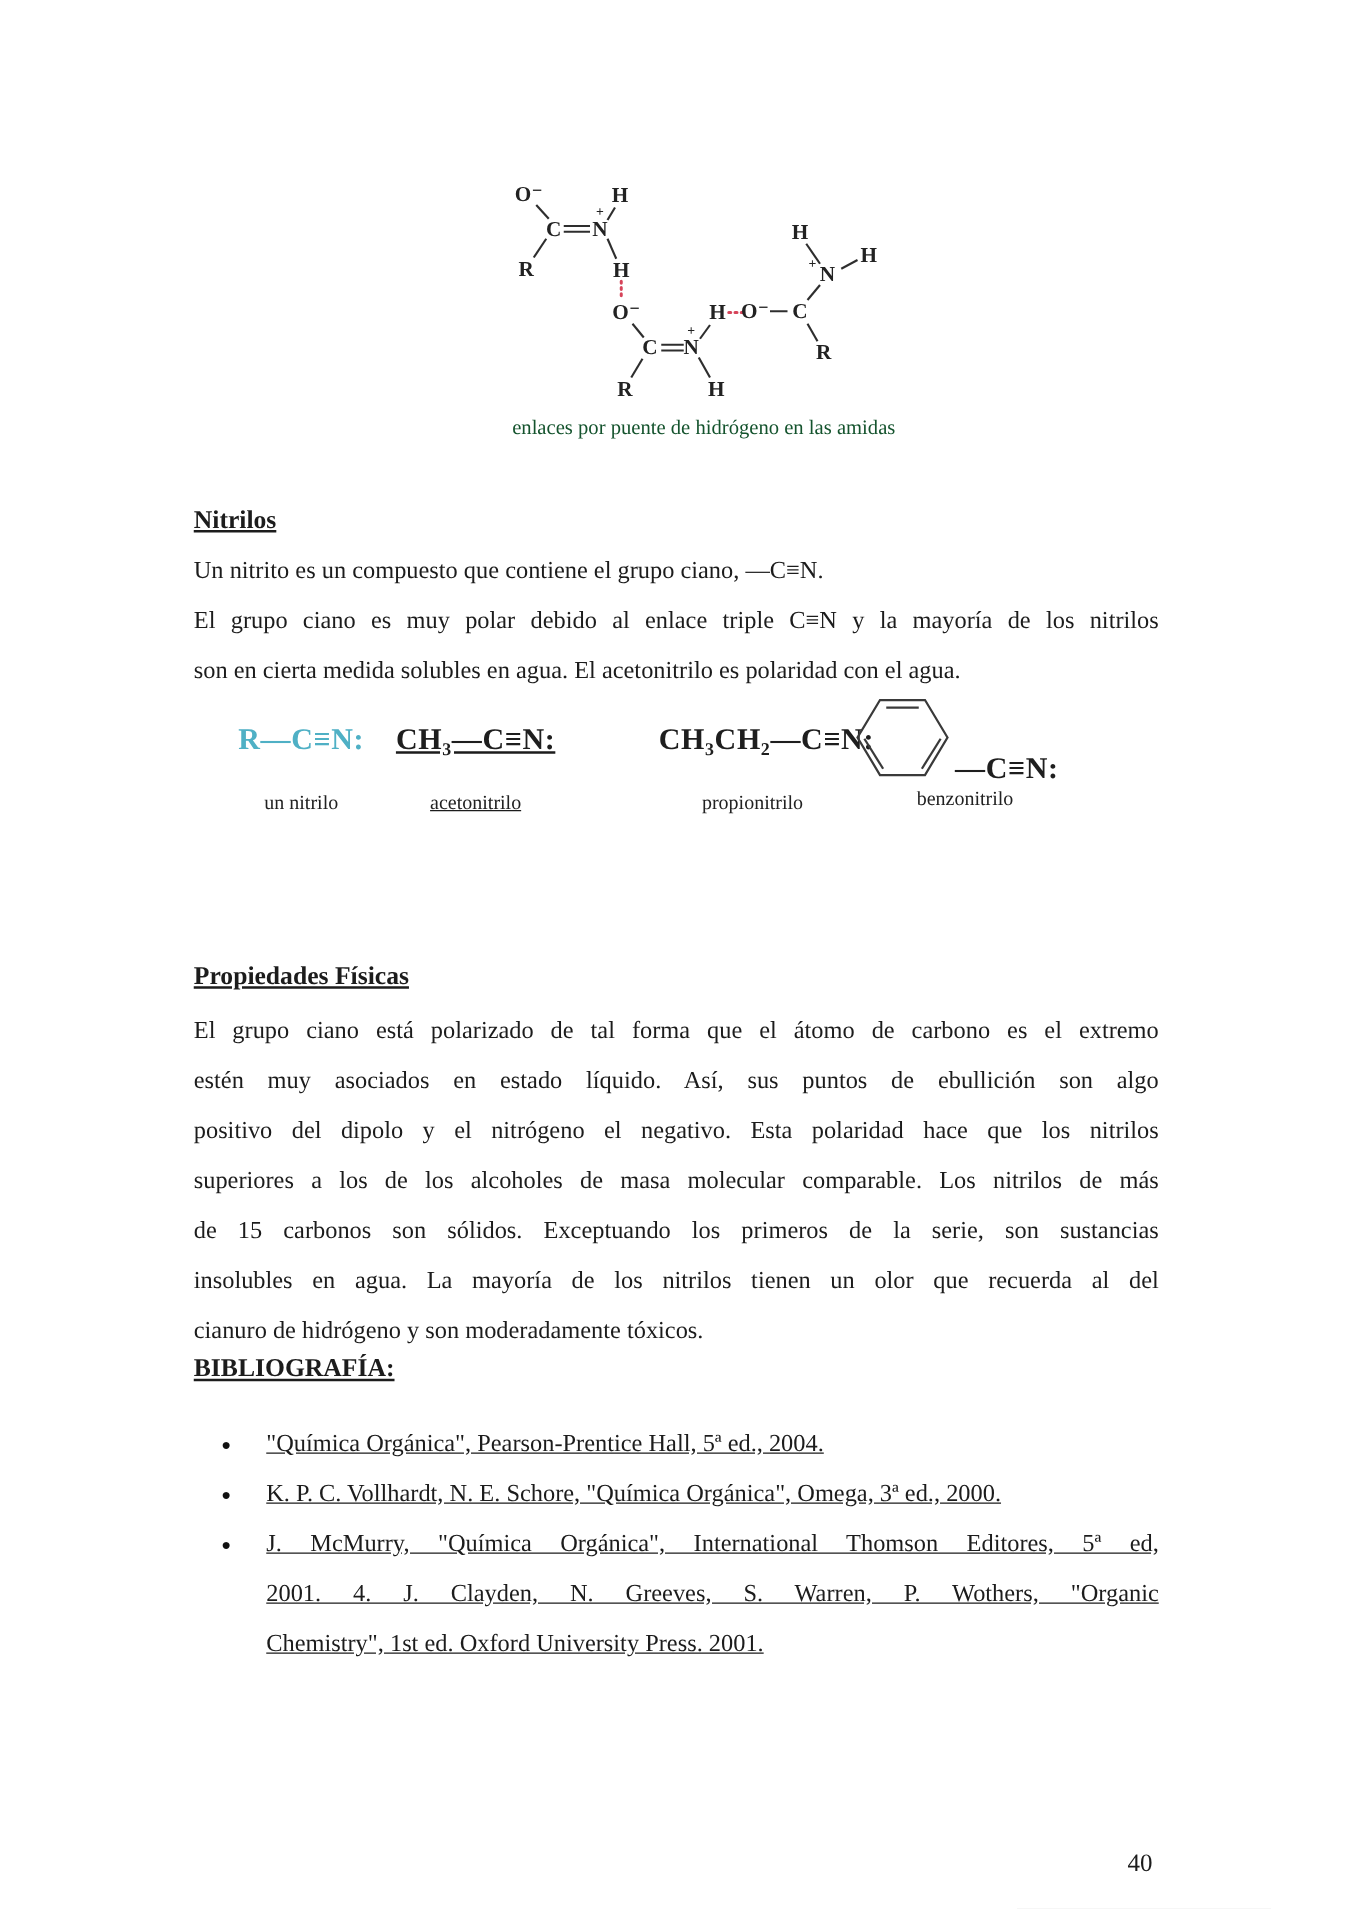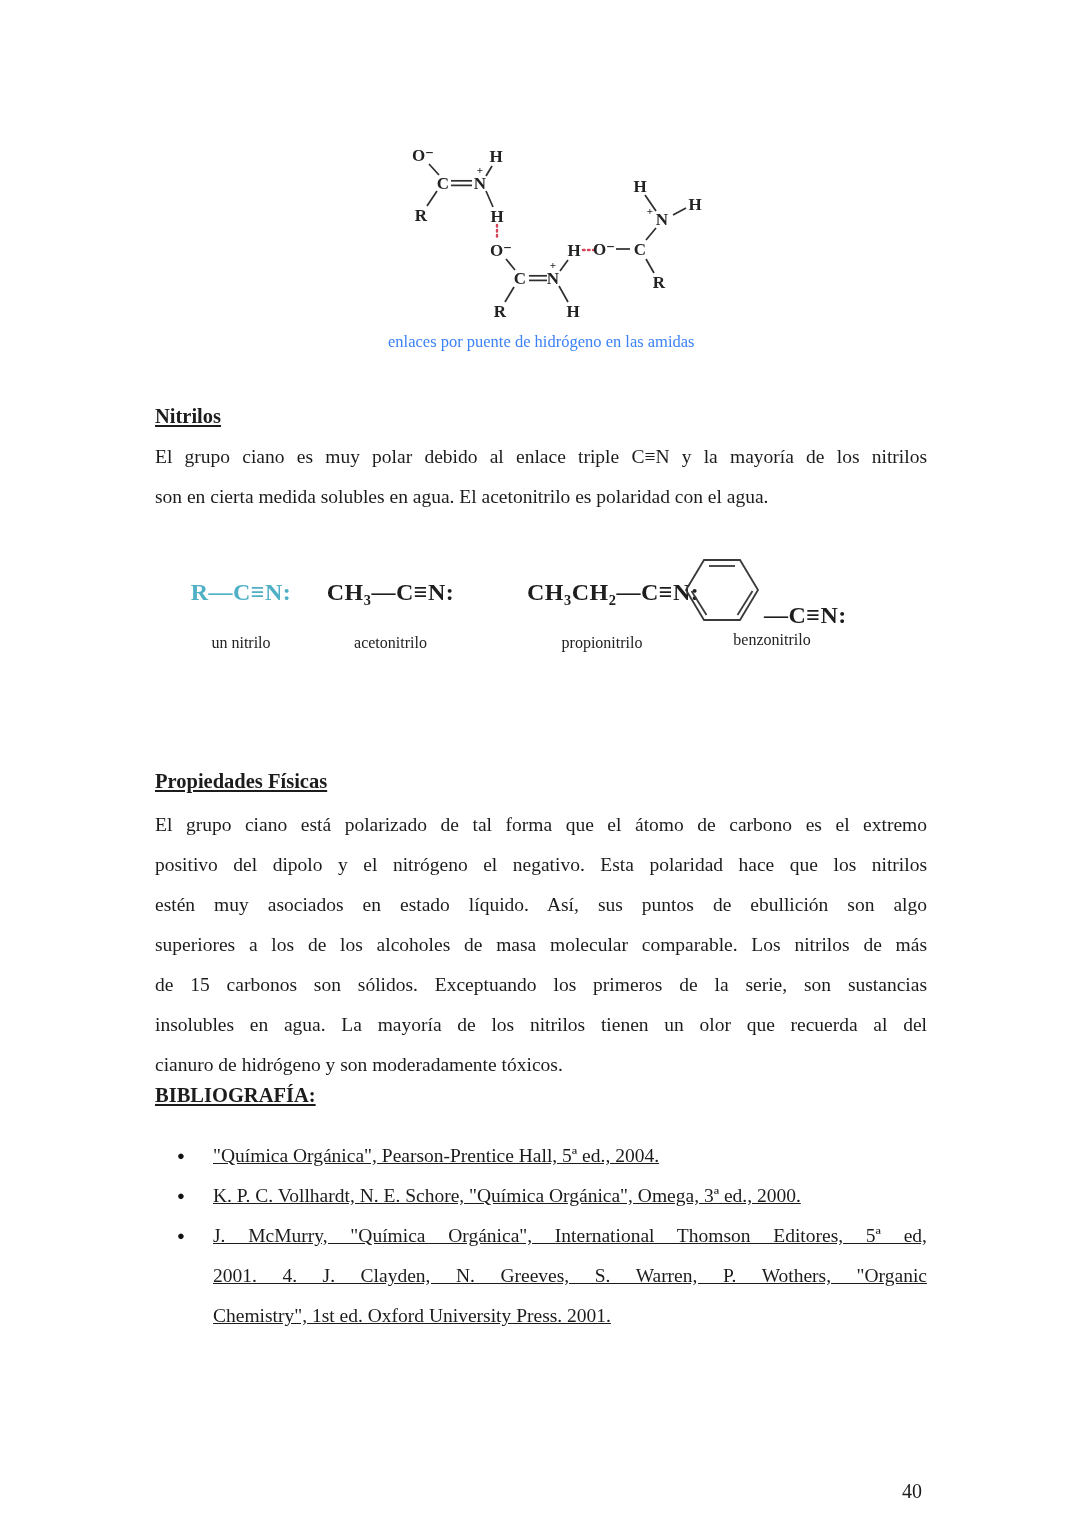--- a/index.html
+++ b/index.html
@@ -4,21 +4,21 @@
 <style>
   html,body{margin:0;padding:0;background:#e9e9e9;}
   .page{
     position:relative;width:1080px;height:1527px;margin:0 auto;
     background:#ffffff;overflow:hidden;
     font-family:"Liberation Serif","DejaVu Serif",serif;color:#1c1c1c;
   }
   
   .amide-fig{position:absolute;left:388px;top:139px;width:350px;}
   .amide-fig svg{display:block;margin-left:8px;}
-  .figcaption{width:100%;font-size:16.5px;color:#3b82f6;margin-top:3px;}
+  .figcaption{width:100%;text-align:center;font-size:16.5px;color:#14532d;margin-top:3px;}
   .atom{font-family:"Liberation Serif","DejaVu Serif",serif;font-weight:bold;font-size:17px;fill:#222;}
   .charge{font-family:"Liberation Serif","DejaVu Serif",serif;font-weight:bold;font-size:11px;fill:#222;}
   .bond{stroke:#2e2e2e;stroke-width:1.7;}
   .hbond{stroke:#d6445a;stroke-width:2.4;stroke-dasharray:1.6 3.4;stroke-linecap:round;}
   
   .sec{position:absolute;left:155px;width:772px;}
   .sec-heading{font-weight:bold;font-size:20.5px;text-decoration:underline;height:34px;line-height:26px;}
   .bline{height:40px;line-height:40px;font-size:19.5px;white-space:normal;overflow:visible;}
   .jl{text-align:justify;text-align-last:justify;}
   .ll{text-align:left;}
@@ -91,30 +91,31 @@
       <text class="atom" x="266" y="80" text-anchor="middle" dominant-baseline="central">N</text>
       <text class="atom" x="208" y="110" text-anchor="middle" dominant-baseline="central">O⁻</text>
       <text class="atom" x="244" y="110" text-anchor="middle" dominant-baseline="central">C</text>
       <text class="atom" x="263" y="143" text-anchor="middle" dominant-baseline="central">R</text>
     </svg>
     <div class="figcaption">enlaces por puente de hidrógeno en las amidas</div>
   </div>
 
   <div class="sec" style="top:403px;">
     <div class="sec-heading">Nitrilos</div>
+    <div class="bline ll">Un nitrito es un compuesto que contiene el grupo ciano, —C≡N.</div>
     <div class="bline jl">El grupo ciano es muy polar debido al enlace triple C≡N y la mayoría de los nitrilos</div>
     <div class="bline ll">son en cierta medida solubles en agua. El acetonitrilo es polaridad con el agua.</div>
   </div>
 
   <div>
     <div class="nitrile-group" style="left:180px;top:579px;width:122px;">
       <div class="formula teal">R—C≡N:</div>
       <div class="nlabel">un nitrilo</div>
     </div>
-    <div class="nitrile-group" style="left:323px;top:579px;width:135px;">
+    <div class="nitrile-group" style="left:313px;top:579px;width:135px;text-decoration:underline;">
       <div class="formula">CH₃—C≡N:</div>
       <div class="nlabel">acetonitrilo</div>
     </div>
     <div class="nitrile-group" style="left:487px;top:579px;width:150px;margin-left:40px;">
       <div class="formula">CH₃CH₂—C≡N:</div>
       <div class="nlabel">propionitrilo</div>
     </div>
     <div class="nitrile-group" style="left:682px;top:552px;width:180px;">
       <div class="benzo-wrap">
         <svg width="86" height="76" viewBox="0 0 86 76">
@@ -125,22 +126,22 @@
         </svg>
         <span class="formula">—C≡N:</span>
       </div>
       <div class="benzo-label">benzonitrilo</div>
     </div>
   </div>
 
   <div class="sec" style="top:756px;">
     <div class="sec-heading" style="height:37px;margin-top:12px;">Propiedades Físicas</div>
     <div class="bline jl">El grupo ciano está polarizado de tal forma que el átomo de carbono es el extremo</div>
+    <div class="bline jl">estén muy asociados en estado líquido. Así, sus puntos de ebullición son algo</div>
     <div class="bline jl">positivo del dipolo y el nitrógeno el negativo. Esta polaridad hace que los nitrilos</div>
-    <div class="bline jl">estén muy asociados en estado líquido. Así, sus puntos de ebullición son algo</div>
     <div class="bline jl">superiores a los de los alcoholes de masa molecular comparable. Los nitrilos de más</div>
     <div class="bline jl">de 15 carbonos son sólidos. Exceptuando los primeros de la serie, son sustancias</div>
     <div class="bline jl">insolubles en agua. La mayoría de los nitrilos tienen un olor que recuerda al del</div>
     <div class="bline ll">cianuro de hidrógeno y son moderadamente tóxicos.</div>
   </div>
 
   <div class="sec" style="top:1080px;text-decoration:underline;">
     <div class="biblio-heading">BIBLIOGRAFÍA:</div>
     <div class="entries">
       <div class="entry">

